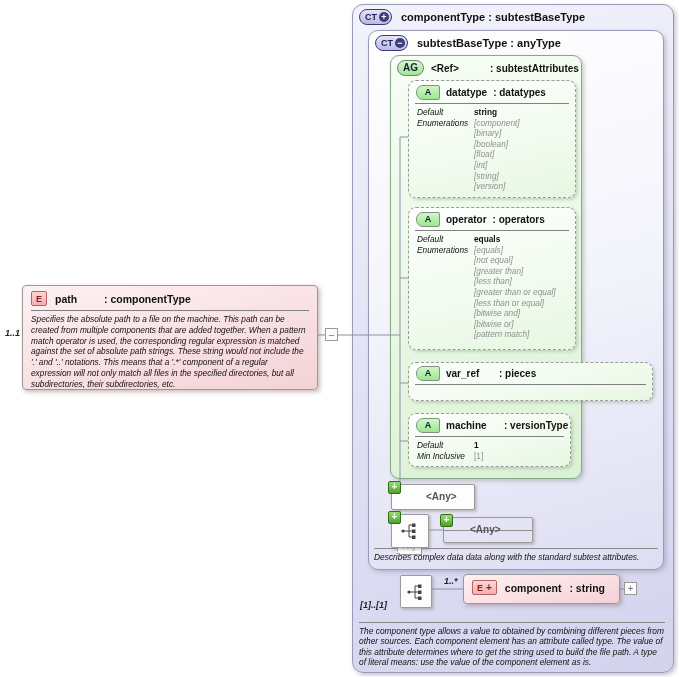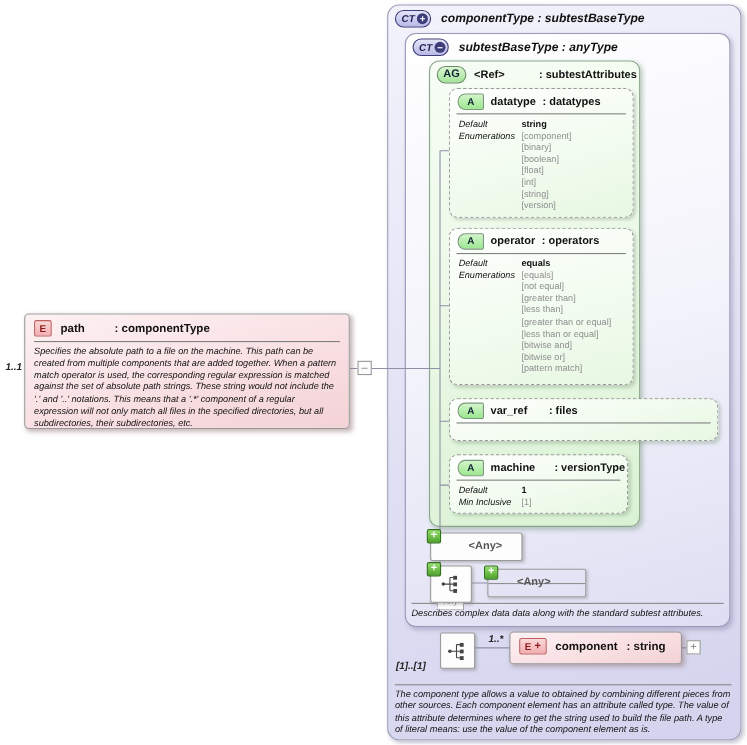--- a/index.html
+++ b/index.html
@@ -21,21 +21,21 @@
            background:linear-gradient(165deg,#fdfffd 0%,#f1fbee 60%,#e7f7e2 100%);
            box-shadow:2px 2px 3px rgba(120,150,120,.35); }
   .elem  { border:1px solid #999; border-radius:4px; padding:5px 8px;
            background:linear-gradient(165deg,#fdf1f2 0%,#f9e0e3 55%,#f3d2d6 100%);
            box-shadow:2px 2px 4px rgba(150,120,120,.5); }
   .wbox  { border:1px solid #9a9a9a; border-radius:2px; background:#fdfdfd;
            box-shadow:1.5px 1.5px 2.5px rgba(130,130,130,.4); }
 
   
   .ct-hdr { position:absolute; top:4px; left:6px; display:flex; align-items:center; gap:9px;
-            font-weight:bold; font-size:11px; white-space:nowrap;font-style:italic; }
+            font-weight:bold; font-size:11px; white-space:nowrap; }
   .ag-hdr { position:absolute; top:4px; left:6px; display:flex; align-items:center; gap:7px;
             font-weight:bold; font-size:10px; white-space:nowrap; }
   .attr-hdr { display:flex; align-items:center; gap:6px; font-weight:bold; font-size:10px;
               border-bottom:1px solid #808080; padding:1px 0 3px 1px; white-space:nowrap; }
   .elem-hdr { display:flex; align-items:center; gap:8px; font-weight:bold; font-size:10.5px;
               white-space:nowrap; }
   .nm { display:inline-block; }
 
   
   .badge-ct { display:inline-flex; align-items:center; height:14px; padding:0 2px 0 5px;
@@ -65,21 +65,21 @@
               text-align:center; clip-path:polygon(0 0,100% 0,100% 100%,16% 100%,0 72%);margin-top:48px; }
 
   
   .props { margin-top:3px; padding-left:2px; font-size:8.3px; line-height:10.6px; }
   .prow { display:flex; }
   .plabel { font-style:italic; width:57px; flex:none; }
   .plabel.narrow { width:42px; }
   .pvalue {}
   .bold { font-weight:bold; }
   .gray { color:#8f8f8f; }
-  .pre { white-space:pre-line; }
+  .pre { white-space:pre-line;font-style:italic; }
   .pattern-val { font-size:7.4px; letter-spacing:-0.1px; }
 
   
   .annotation { position:absolute; font-style:italic; font-size:8.4px; line-height:10.6px;
                 border-top:1px solid #888; padding-top:3px; color:#111; }
   .desc { font-style:italic; font-size:8.3px; line-height:10.8px; margin-top:3px; }
   .sep-line { border-bottom:1px solid #808080; margin-top:4px; }
 
   
   .toggle { position:absolute; width:13px; height:13px; box-sizing:border-box;
@@ -193,21 +193,21 @@
 [bitwise or]
 [pattern match]</span>
       </div>
     </div>
   </div>
 
   <div class="box attr z5" style="left:408px;top:362px;width:245px;height:39px;padding-top:2px;">
     <div class="attr-hdr">
       <span class="badge-a">A</span>
       <span class="nm" style="min-width:47px;">var_ref</span>
-      <span>: files</span>
+      <span>: pieces</span>
     </div>
   </div>
 
   <div class="box attr z5" style="left:408px;top:413px;width:163px;height:54px;">
     <div class="attr-hdr">
       <span class="badge-a">A</span>
       <span class="nm" style="min-width:52px;">machine</span>
       <span>: versionType</span>
     </div>
     <div class="props">

